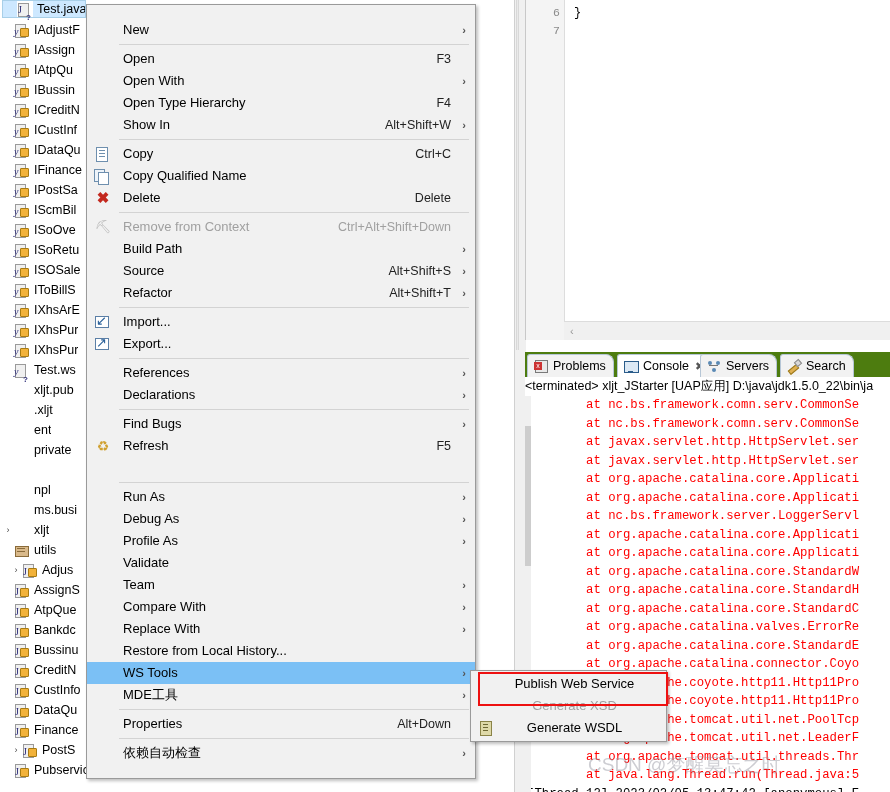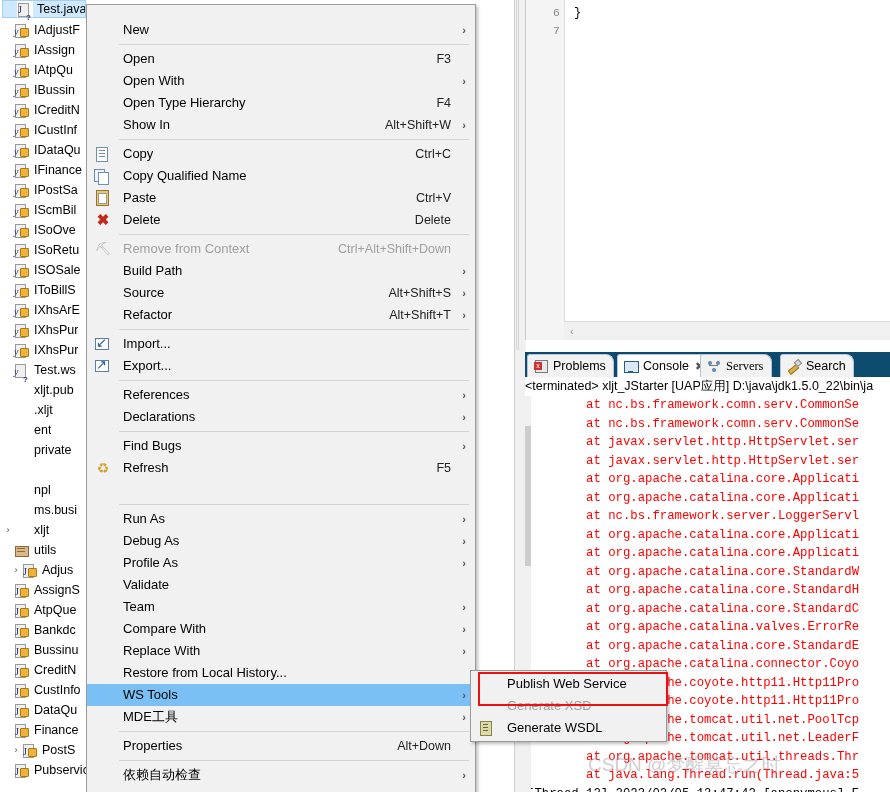--- a/index.html
+++ b/index.html
@@ -194,21 +194,21 @@
     position: absolute;
     left: 525px; top: 352px;
     width: 365px;
     height: 440px;
     background: #ffffff;
   }
   #console-tabs {
     position: absolute;
     left: 0; top: 0;
     width: 365px; height: 25px;
-    background: #0c4a6e;
+    background: #4d7c0f;
     border-bottom: 1px solid #b6c6d6;
   }
   .vtab {
     position: absolute;
     top: 2px;
     height: 22px;
     display: flex;
     align-items: center;
     padding: 0 7px 0 5px;
     font-size: 12.5px;
@@ -426,20 +426,21 @@
 
   
   #submenu {
     position: absolute;
     left: 470px; top: 670px;
     width: 195px;
     background: #f1f1f1;
     border: 1px solid #9a9a9a;
     box-shadow: 2px 2px 3px rgba(0,0,0,0.25);
     padding: 2px 0;
+    text-align: center;
   }
   #submenu .mi { font-size: 13px; }
 
   
   #annot {
     position: absolute;
     left: 478px; top: 672px;
     width: 190px; height: 34px;
     border: 2px solid #ee1111;
     box-sizing: border-box;
@@ -742,21 +743,21 @@
   <div id="console-tabs">
       <div class="vtab" style="left: 2px;">
         <span class="tabicon ic-problems"></span>
         <span>Problems</span>
       </div>
       <div class="vtab active" style="left: 92px;">
         <span class="tabicon ic-console"></span>
         <span>Console</span>
         <span class="close-x">✖</span>
       </div>
-      <div class="vtab" style="left: 175px; font-family: Liberation Serif, serif;">
+      <div class="vtab" style="left: 175px;">
         <span class="tabicon ic-servers"></span>
         <span>Servers</span>
       </div>
       <div class="vtab" style="left: 255px;">
         <span class="tabicon ic-search"></span>
         <span>Search</span>
       </div>
     </div>
   <div id="console-header">&lt;terminated&gt; xljt_JStarter [UAP应用] D:\java\jdk1.5.0_22\bin\ja</div>
   <div id="console-body">
@@ -827,26 +828,20 @@
       <span class="maccel">Ctrl+C</span>
       <span class="marrow"></span>
     </div>
     <div class="mi">
       <span class="micon mic-copyq"></span>
       <span class="mlabel">Copy Qualified Name</span>
       <span class="maccel"></span>
       <span class="marrow"></span>
     </div>
     <div class="mi">
-      <span class="micon mic-paste"></span>
-      <span class="mlabel">Paste</span>
-      <span class="maccel">Ctrl+V</span>
-      <span class="marrow"></span>
-    </div>
-    <div class="mi">
       <span class="micon mic-delete">✖</span>
       <span class="mlabel">Delete</span>
       <span class="maccel">Delete</span>
       <span class="marrow"></span>
     </div>
     <div class="msep"></div>
     <div class="mi disabled">
       <span class="micon mic-remove">⛏</span>
       <span class="mlabel">Remove from Context</span>
       <span class="maccel">Ctrl+Alt+Shift+Down</span>

